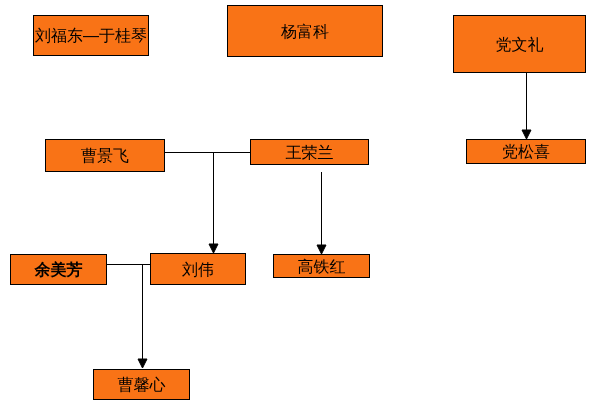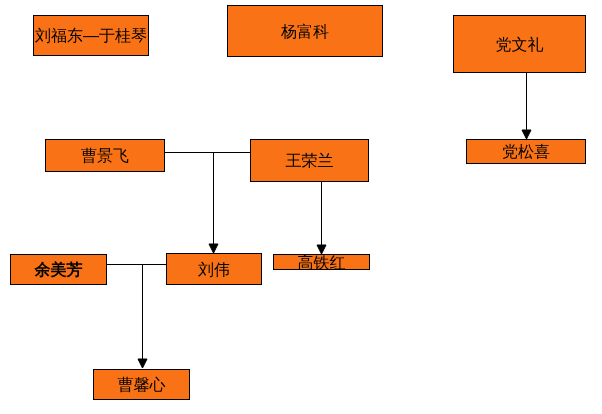--- a/index.html
+++ b/index.html
@@ -38,25 +38,25 @@
     white-space: nowrap;
   }
   .node .lbl { display: block; }
   .bold { font-weight: bold; }
 
   
   .n-liufudong  { left: 33px;  top: 15px;  width: 116px; height: 41px; }
   .n-yangfuke   { left: 227px; top: 5px;   width: 156px; height: 52px; }
   .n-dangwenli  { left: 453px; top: 15px;  width: 133px; height: 58px; }
   .n-caojingfei { left: 45px;  top: 139px; width: 120px; height: 33px; }
-  .n-wangronglan{ left: 250px; top: 139px; width: 119px; height: 43px; }
+  .n-wangronglan{ left: 250px; top: 139px; width: 119px; height: 26px; }
   .n-dangsongxi { left: 466px; top: 139px; width: 120px; height: 25px; }
   .n-yumeifang  { left: 10px;  top: 254px; width: 97px;  height: 31px; }
-  .n-liuwei     { left: 166px; top: 253px; width: 96px;  height: 32px; }
-  .n-gaotiehong { left: 273px; top: 254px; width: 97px;  height: 16px; }
+  .n-liuwei     { left: 150px; top: 253px; width: 96px;  height: 32px; }
+  .n-gaotiehong { left: 273px; top: 254px; width: 97px;  height: 24px; }
   .n-caoxinxin  { left: 93px;  top: 369px; width: 97px;  height: 31px; }
 </style>
 </head>
 <body>
 
 <div class="canvas">
 
   <svg class="connectors" width="602" height="414" viewBox="0 0 602 414" stroke="#000000" stroke-width="1" fill="#000000">
 
     <line x1="165" y1="152.5" x2="250" y2="152.5"></line>

